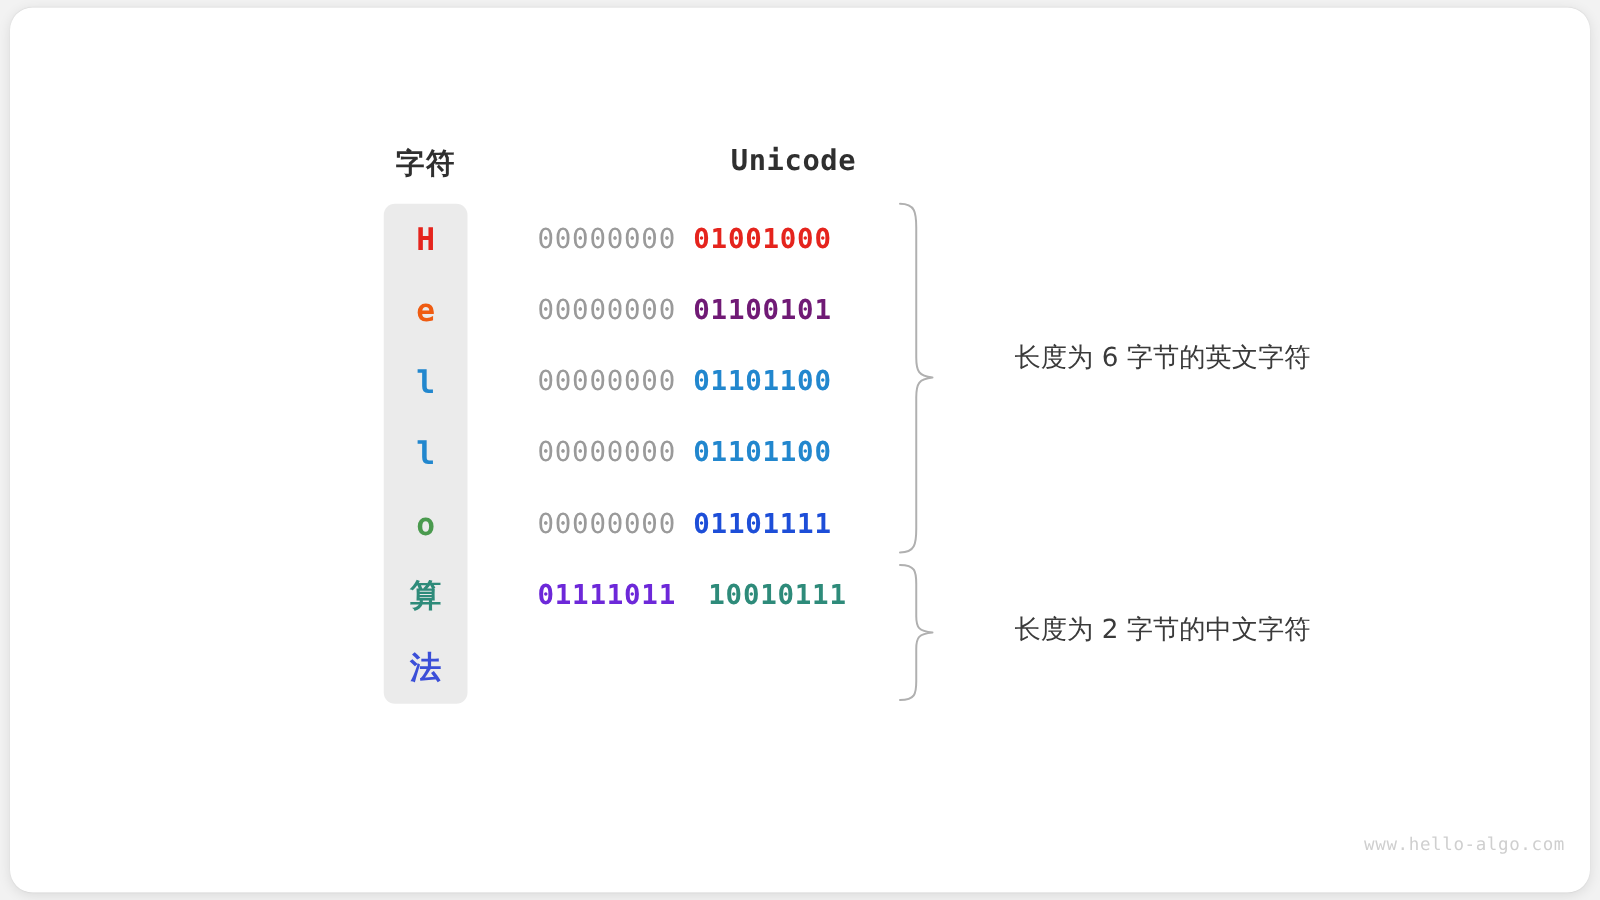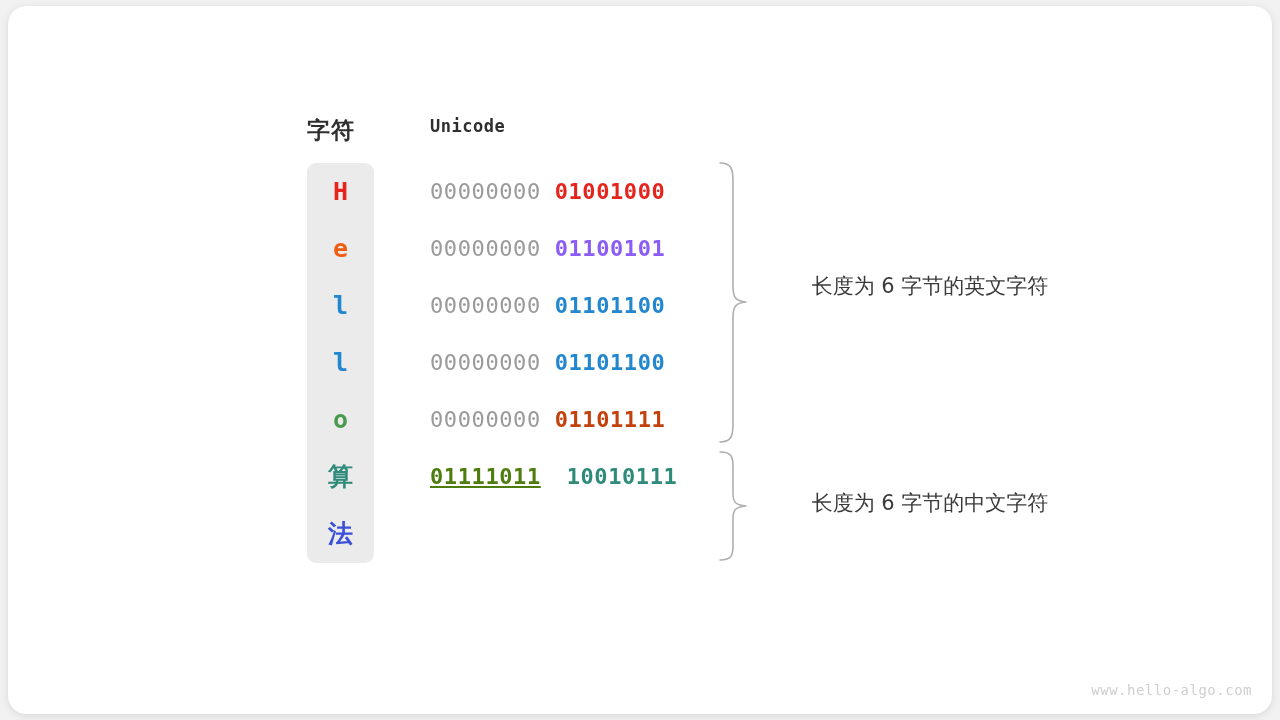--- a/index.html
+++ b/index.html
@@ -37,30 +37,31 @@
   .col-header {
     position: absolute;
     font-weight: bold;
     color: #2f2f2f;
     white-space: nowrap;
   }
   #hdr-char {
     left: 307px;
     top: 115px;
     width: 67px;
+    text-align: center;
     font-size: 23px;
     font-family: "Liberation Sans", "DejaVu Sans", sans-serif;
     letter-spacing: 1px;
   }
   #hdr-unicode {
     left: 430px;
     top: 116px;
     width: 255px;
-    text-align: left;
-    font-size: 17px;
+    text-align: right;
+    font-size: 23px;
     font-family: "DejaVu Sans Mono", "Liberation Mono", monospace;
     letter-spacing: 0.5px;
   }
 
   
   #char-panel {
     position: absolute;
     left: 307px;
     top: 163px;
     width: 67px;
@@ -145,21 +146,21 @@
     top: 487px;
     width: 340px;
     font-size: 21px;
     line-height: 32px;
   }
 
   
   #watermark {
     position: absolute;
     right: 28px;
-    bottom: 22px;
+    bottom: 36px;
     color: #cfcfcf;
     font-size: 14px;
     font-family: "DejaVu Sans Mono", "Liberation Mono", monospace;
     letter-spacing: 0.5px;
   }
 </style>
 </head>
 <body>
 
 <div id="canvas">
@@ -170,37 +171,37 @@
 
   <div id="char-panel"></div>
 
   <div id="rows-host">
       <div class="row" style="top: 177px;">
         <div class="char-cell" style="color: rgb(229, 36, 29);">H</div>
         <div class="bits"><span class="hi">00000000</span><span> </span><span class="lo" style="color: rgb(229, 36, 29);">01001000</span></div>
       </div>
       <div class="row" style="top: 234px;">
         <div class="char-cell" style="color: rgb(239, 92, 18);">e</div>
-        <div class="bits"><span class="hi">00000000</span><span> </span><span class="lo" style="color: #8b5cf6;">01100101</span></div>
+        <div class="bits"><span class="hi">00000000</span><span> </span><span class="lo" style="color: #701a75;">01100101</span></div>
       </div>
       <div class="row" style="top: 291px;">
         <div class="char-cell" style="color: rgb(34, 135, 206);">l</div>
         <div class="bits"><span class="hi">00000000</span><span> </span><span class="lo" style="color: rgb(34, 135, 206);">01101100</span></div>
       </div>
       <div class="row" style="top: 348px;">
         <div class="char-cell" style="color: rgb(34, 135, 206);">l</div>
         <div class="bits"><span class="hi">00000000</span><span> </span><span class="lo" style="color: rgb(34, 135, 206);">01101100</span></div>
       </div>
       <div class="row" style="top: 405px;">
         <div class="char-cell" style="color: rgb(74, 154, 78);">o</div>
-        <div class="bits"><span class="hi">00000000</span><span> </span><span class="lo" style="color: #c2410c;">01101111</span></div>
+        <div class="bits"><span class="hi">00000000</span><span> </span><span class="lo" style="color: #1d4ed8;">01101111</span></div>
       </div>
       <div class="row" style="top: 462px;">
         <div class="char-cell cjk" style="color: rgb(46, 139, 122);">算</div>
-        <div class="bits"><span class="hi strong" style="color: #4d7c0f; text-decoration: underline;">01111011</span><span> </span><span class="lo" style="color: rgb(46, 139, 122); margin-left: 12px;">10010111</span></div>
+        <div class="bits"><span class="hi strong" style="color: #6d28d9;">01111011</span><span> </span><span class="lo" style="color: rgb(46, 139, 122); margin-left: 12px;">10010111</span></div>
       </div>
       <div class="row" style="top: 519px;">
         <div class="char-cell cjk" style="color: rgb(59, 79, 216);">法</div>
       </div>
     </div>
 
   <svg id="brace-1" width="34" height="285" viewBox="0 0 34 285">
     <path d="M4,3 C16,3 17,10 17,22 L17,126 C17,137 19,141 30,142
              C19,143 17,147 17,158 L17,263 C17,275 16,282 4,282" fill="none" stroke="#b0b0b0" stroke-width="1.6" stroke-linecap="round" stroke-linejoin="round"></path>
   </svg>
@@ -208,17 +209,17 @@
   <svg id="brace-2" width="34" height="114" viewBox="0 0 34 114">
     <path d="M4,3 C16,3 17,8 17,18 L17,44 C17,53 19,56 30,57
              C19,58 17,61 17,70 L17,96 C17,106 16,111 4,111" fill="none" stroke="#b0b0b0" stroke-width="1.6" stroke-linecap="round" stroke-linejoin="round"></path>
   </svg>
 
   <div id="annot-1" class="annot">
     <span>长度为 6 字节的英文字符</span>
   </div>
 
   <div id="annot-2" class="annot">
-    <span>长度为 6 字节的中文字符</span>
+    <span>长度为 2 字节的中文字符</span>
   </div>
 
   <div id="watermark">www.hello-algo.com</div>
 </div>
 
 </body></html>

